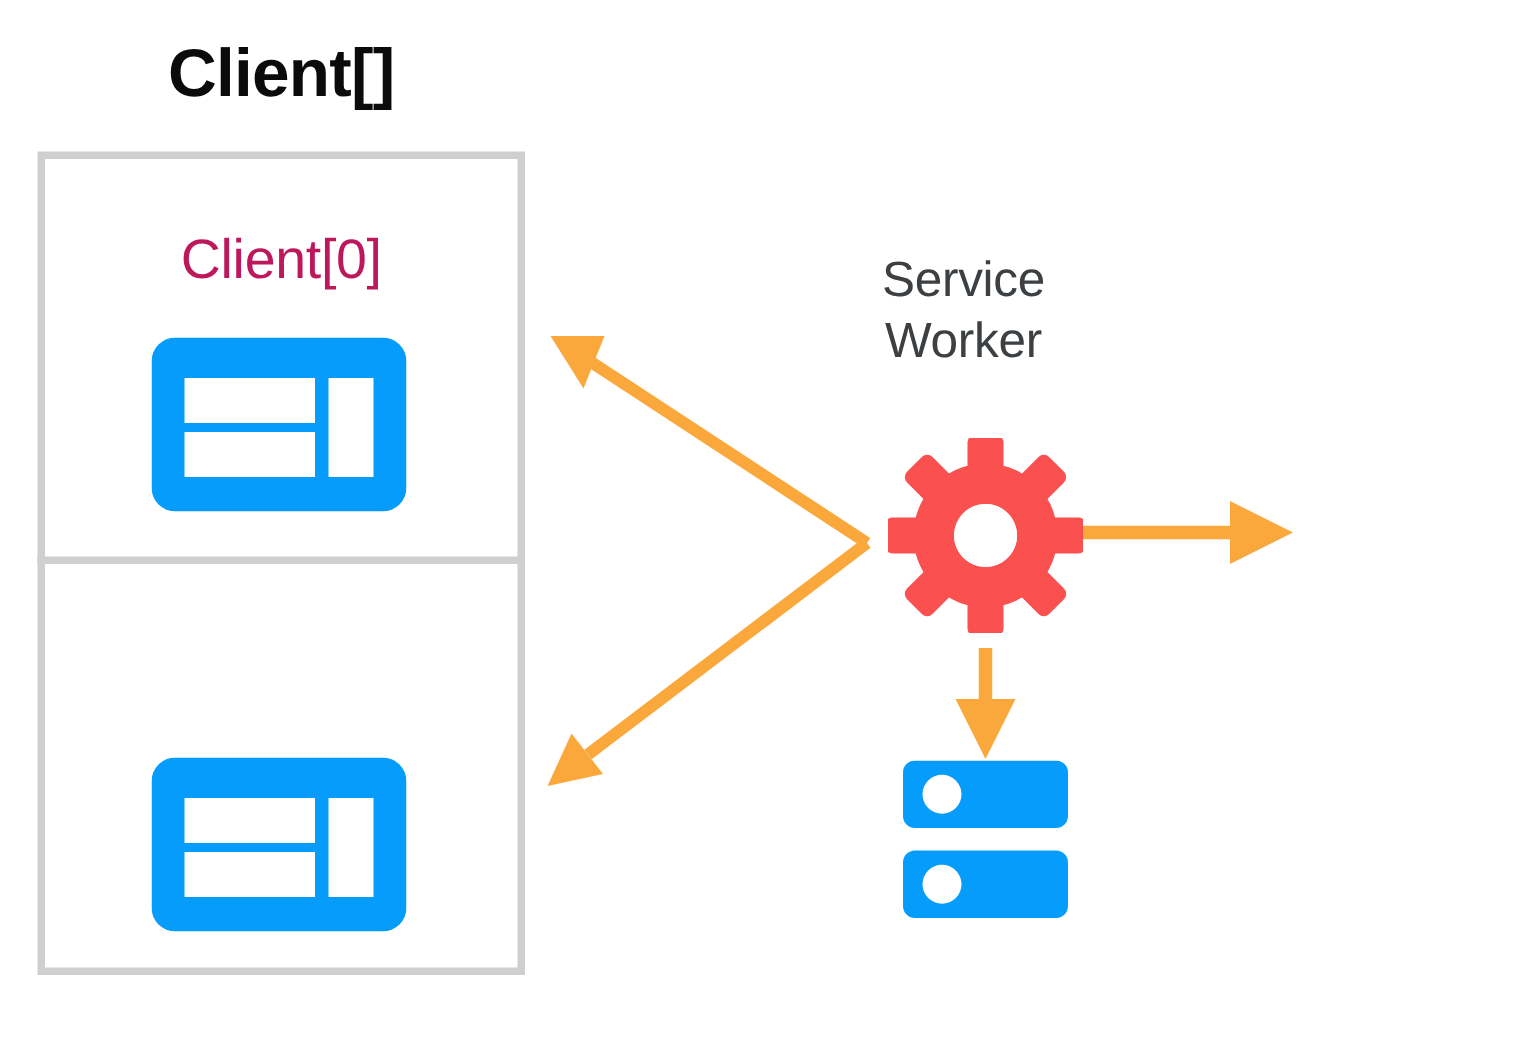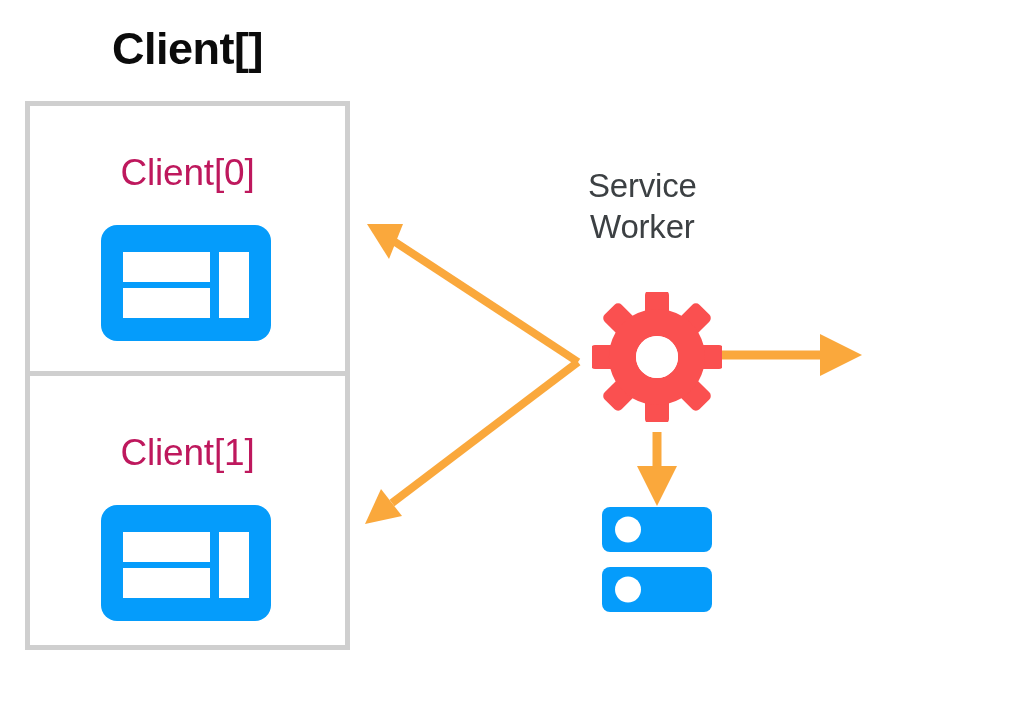--- a/index.html
+++ b/index.html
@@ -140,21 +140,20 @@
 
   <div class="window-icon" id="window-icon-0">
     <svg viewBox="0 0 170 116" width="170" height="116" aria-hidden="true">
       <rect x="0" y="0" width="170" height="116" rx="16" ry="16" fill="#059cfb"></rect>
       <rect x="22" y="27" width="87" height="30" fill="#ffffff"></rect>
       <rect x="22" y="63" width="87" height="30" fill="#ffffff"></rect>
       <rect x="118" y="27" width="30" height="66" fill="#ffffff"></rect>
     </svg>
   </div>
 
-  <div class="client-label" id="client1-label">Client[1]</div>
 
   <div class="window-icon" id="window-icon-1">
     <svg viewBox="0 0 170 116" width="170" height="116" aria-hidden="true">
       <rect x="0" y="0" width="170" height="116" rx="16" ry="16" fill="#059cfb"></rect>
       <rect x="22" y="27" width="87" height="30" fill="#ffffff"></rect>
       <rect x="22" y="63" width="87" height="30" fill="#ffffff"></rect>
       <rect x="118" y="27" width="30" height="66" fill="#ffffff"></rect>
     </svg>
   </div>
 

